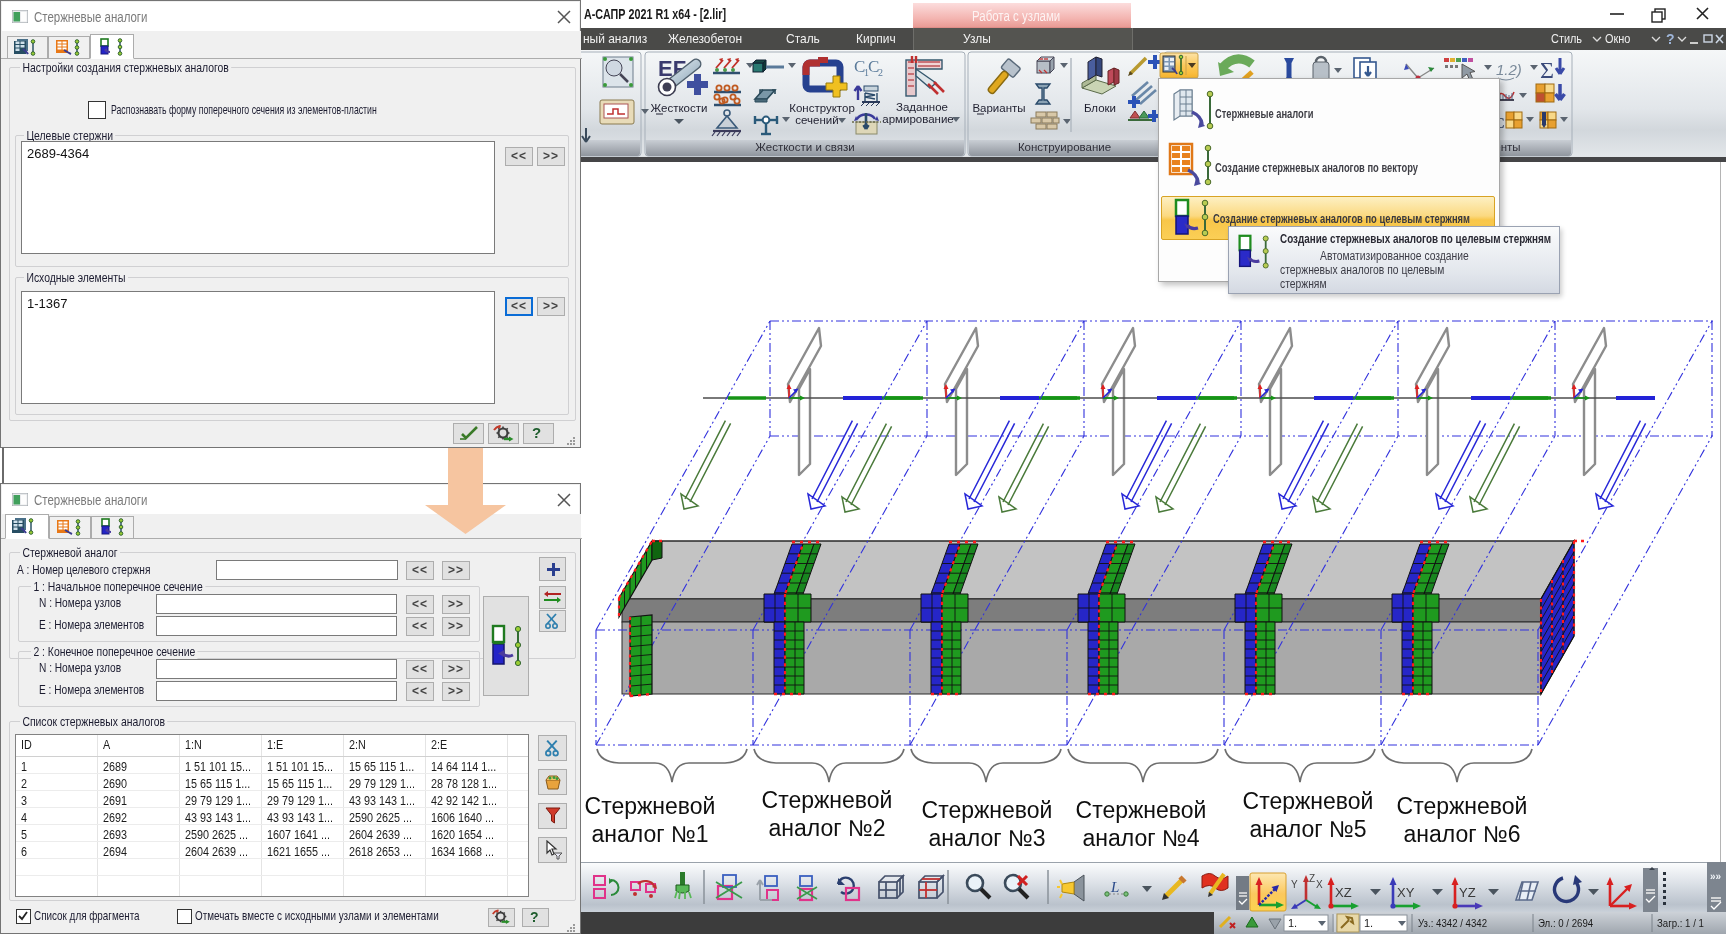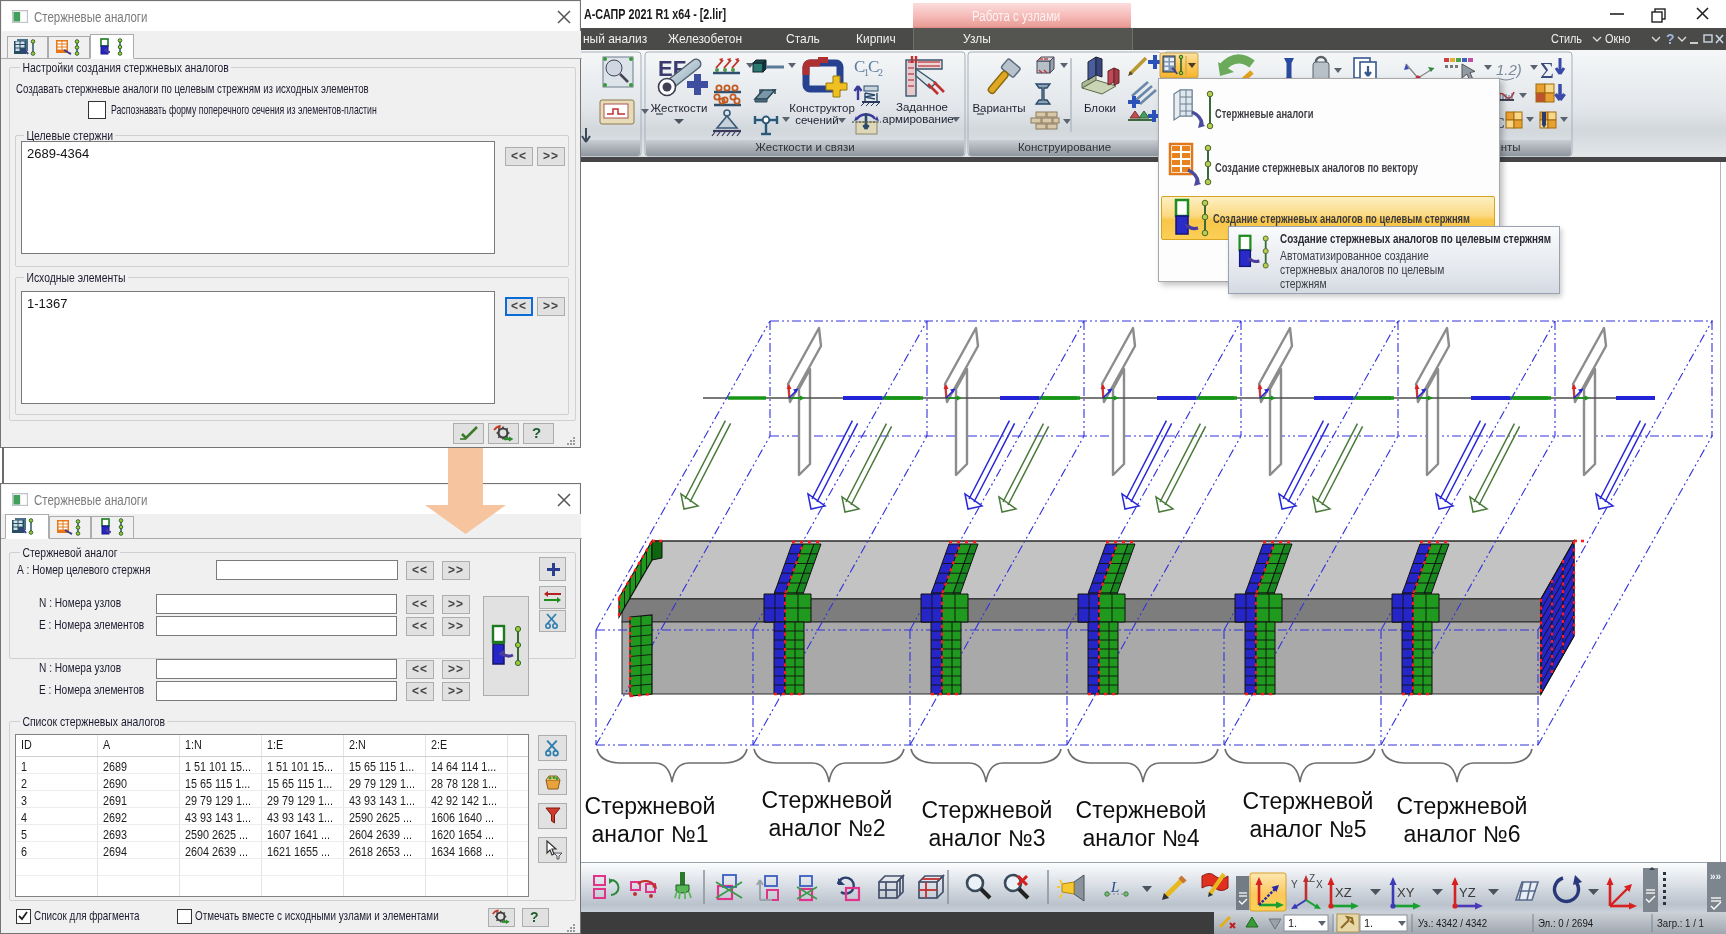--- a/index.html
+++ b/index.html
@@ -821,21 +821,21 @@
       <rect x="4" y="2" width="12" height="16" fill="#fff" stroke="#1f8c1f" stroke-width="2.5"></rect>
       <rect x="4" y="18" width="12" height="18" fill="#2a2ac8" stroke="#15157a" stroke-width="1.5"></rect>
       <path d="M26 30 q-7 2 -11 -3" fill="none" stroke="#4a3b9f" stroke-width="3.2"></path>
       <path d="M12 29 l-5 -3 3 6 z" fill="#4a3b9f" transform="translate(5,-1)"></path>
       <line x1="33" y1="6" x2="33" y2="34" stroke="#3a6a3a" stroke-width="2"></line>
       <circle cx="33" cy="5" r="2.8" fill="#b8cc52" stroke="#4a6a2a"></circle>
       <circle cx="33" cy="19" r="2.8" fill="#b8cc52" stroke="#4a6a2a"></circle>
       <circle cx="33" cy="35" r="2.8" fill="#b8cc52" stroke="#4a6a2a"></circle>
     </svg>
     <div class="t" style="left:1280px;top:232px;font-size:12.5px;font-weight:bold;color:#2a2a34;"><span class="sq" style="transform:scaleX(.79)">Создание стержневых аналогов по целевым стержням</span></div>
-    <div class="t" style="left:1280px;top:249px;font-size:12px;color:#3c3c46;"><span class="sq" style="transform:scaleX(.86)">Автоматизированное создание</span></div>
+    <div class="t" style="left:1320px;top:249px;font-size:12px;color:#3c3c46;"><span class="sq" style="transform:scaleX(.86)">Автоматизированное создание</span></div>
     <div class="t" style="left:1280px;top:263px;font-size:12px;color:#3c3c46;"><span class="sq" style="transform:scaleX(.86)">стержневых аналогов по целевым</span></div>
     <div class="t" style="left:1280px;top:277px;font-size:12px;color:#3c3c46;"><span class="sq" style="transform:scaleX(.86)">стержням</span></div>
   </div>
 <div class="abs" style="left:2px;top:448px;width:2px;height:35px;background:#6a6a6a;"></div>
 
 <div id="dialog1" class="dlg" style="top:0;height:448px;">
   <div class="dlgtitle"></div>
   <svg class="abs" style="left:11px;top:9px;width:16px;height:13px" viewBox="0 0 16 13">
       <rect x="0" y="0" width="16" height="13" fill="#e8eaec" stroke="#9aa0a6"></rect>
       <rect x="1.5" y="2" width="6.5" height="9.5" fill="#41a05c"></rect>
@@ -891,21 +891,20 @@
         <line x1="22" y1="3" x2="22" y2="15" stroke="#3a5f6f" stroke-width="1.6"></line>
         <circle cx="22" cy="2.5" r="1.8" fill="#9acd32" stroke="#336633"></circle>
         <circle cx="22" cy="9" r="1.8" fill="#9acd32" stroke="#336633"></circle>
         <circle cx="22" cy="15.5" r="1.8" fill="#9acd32" stroke="#336633"></circle>
       </g>
   </svg>
 
   <div class="grp" style="left:8px;top:66px;width:565px;height:352px;">
     <div class="grplab" style="left:10px;">Настройки создания стержневых аналогов</div>
   </div>
-  <div class="t" style="left:15px;top:80px;font-size:13px;color:#1b1b2f;"><span class="sq" style="transform:scaleX(.74)">Создавать стержневые аналоги по целевым стрежням из исходных элементов</span></div>
   <div class="abs" style="left:87px;top:100px;width:16px;height:16px;background:#fff;border:1px solid #333;"></div>
   <div class="t" style="left:110px;top:101px;font-size:13px;color:#1b1b2f;"><span class="sq" style="transform:scaleX(.67)">Распознавать форму поперечного сечения из элементов-пластин</span></div>
   <div class="grp" style="left:14px;top:134px;width:552px;height:130px;">
     <div class="grplab" style="left:8px;">Целевые стержни</div>
   </div>
   <div class="inp" style="left:20px;top:140px;width:474px;height:113px;"></div>
   <div class="t" style="left:26px;top:145px;font-size:13px;color:#111;">2689-4364</div>
   <div class="btn arrbtn" style="left:504px;top:146px;width:28px;height:19px;">&lt;&lt;</div>
   <div class="btn arrbtn" style="left:536px;top:146px;width:28px;height:19px;">&gt;&gt;</div>
   <div class="grp" style="left:14px;top:276px;width:552px;height:136px;">
@@ -1011,28 +1010,34 @@
         <circle cx="22" cy="15.5" r="1.8" fill="#9acd32" stroke="#336633"></circle>
       </g>
   </svg>
   <div class="grp" style="left:8px;top:68px;width:565px;height:105px;">
     <div class="grplab" style="left:10px;">Стержневой аналог</div>
   </div>
   <div class="t" style="left:16px;top:78px;font-size:13px;color:#1b1b2f;"><span class="sq" style="transform:scaleX(.78)">А :  Номер целевого стержня</span></div>
   <div class="inp" style="left:215px;top:76px;width:182px;height:20px;"></div>
   <div class="btn arrbtn" style="left:405px;top:77px;width:28px;height:19px;">&lt;&lt;</div>
   <div class="btn arrbtn" style="left:441px;top:77px;width:28px;height:19px;">&gt;&gt;</div>
+  <div class="grp" style="left:17px;top:102px;width:460px;height:54px;">
+    <div class="grplab" style="left:12px;">1 :  Начальное поперечное сечение</div>
+  </div>
   <div class="t" style="left:38px;top:111px;font-size:13px;color:#1b1b2f;"><span class="sq" style="transform:scaleX(.78)">N :  Номера узлов</span></div>
   <div class="inp" style="left:155px;top:110px;width:241px;height:20px;"></div>
   <div class="btn arrbtn" style="left:405px;top:111px;width:28px;height:19px;">&lt;&lt;</div>
   <div class="btn arrbtn" style="left:441px;top:111px;width:28px;height:19px;">&gt;&gt;</div>
   <div class="t" style="left:38px;top:133px;font-size:13px;color:#1b1b2f;"><span class="sq" style="transform:scaleX(.78)">Е :  Номера элементов</span></div>
   <div class="inp" style="left:155px;top:132px;width:241px;height:20px;"></div>
   <div class="btn arrbtn" style="left:405px;top:133px;width:28px;height:19px;">&lt;&lt;</div>
   <div class="btn arrbtn" style="left:441px;top:133px;width:28px;height:19px;">&gt;&gt;</div>
+  <div class="grp" style="left:17px;top:167px;width:460px;height:54px;">
+    <div class="grplab" style="left:12px;">2 :  Конечное поперечное сечение</div>
+  </div>
   <div class="t" style="left:38px;top:176px;font-size:13px;color:#1b1b2f;"><span class="sq" style="transform:scaleX(.78)">N :  Номера узлов</span></div>
   <div class="inp" style="left:155px;top:175px;width:241px;height:20px;"></div>
   <div class="btn arrbtn" style="left:405px;top:176px;width:28px;height:19px;">&lt;&lt;</div>
   <div class="btn arrbtn" style="left:441px;top:176px;width:28px;height:19px;">&gt;&gt;</div>
   <div class="t" style="left:38px;top:198px;font-size:13px;color:#1b1b2f;"><span class="sq" style="transform:scaleX(.78)">Е :  Номера элементов</span></div>
   <div class="inp" style="left:155px;top:197px;width:241px;height:20px;"></div>
   <div class="btn arrbtn" style="left:405px;top:198px;width:28px;height:19px;">&lt;&lt;</div>
   <div class="btn arrbtn" style="left:441px;top:198px;width:28px;height:19px;">&gt;&gt;</div>
   <div class="btn" style="left:482px;top:112px;width:46px;height:100px;"></div>
   <svg class="abs" style="left:489px;top:140px;width:34px;height:44px" viewBox="0 0 34 44">

